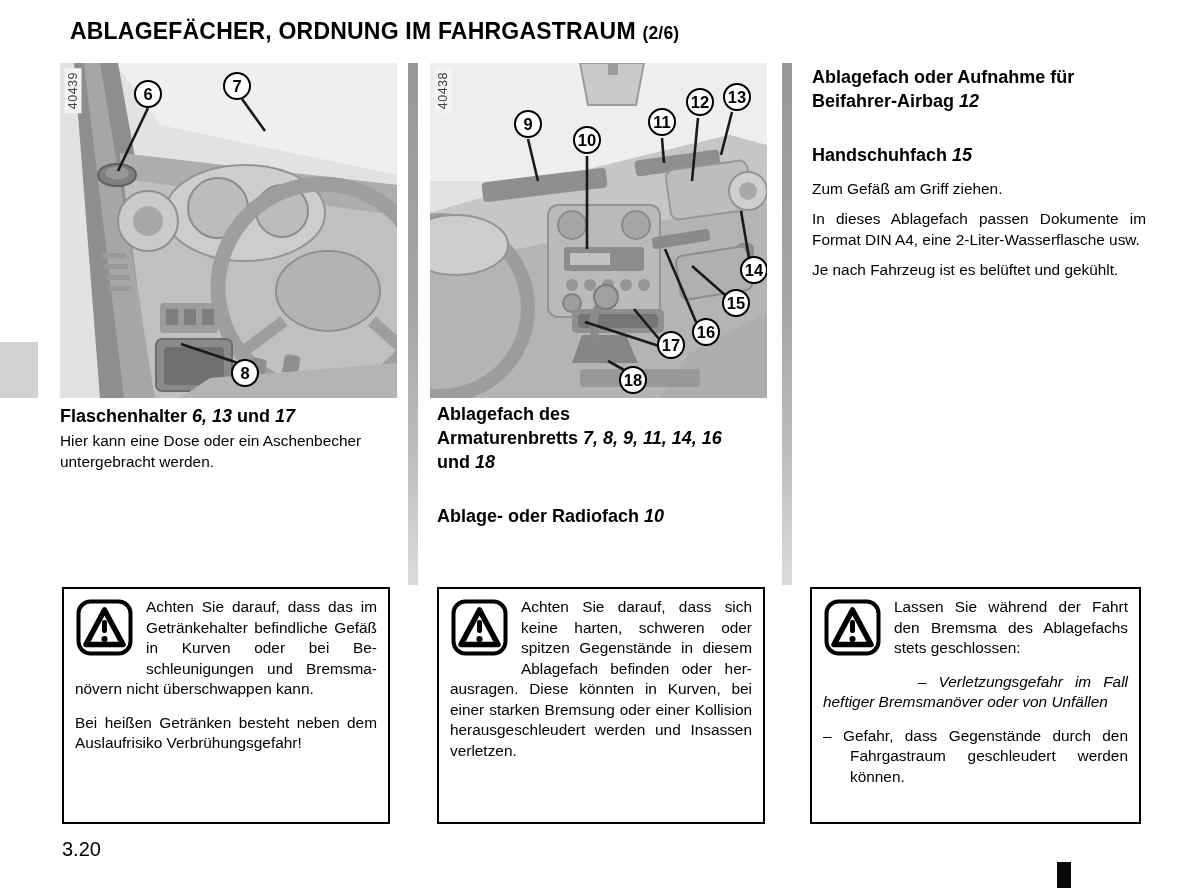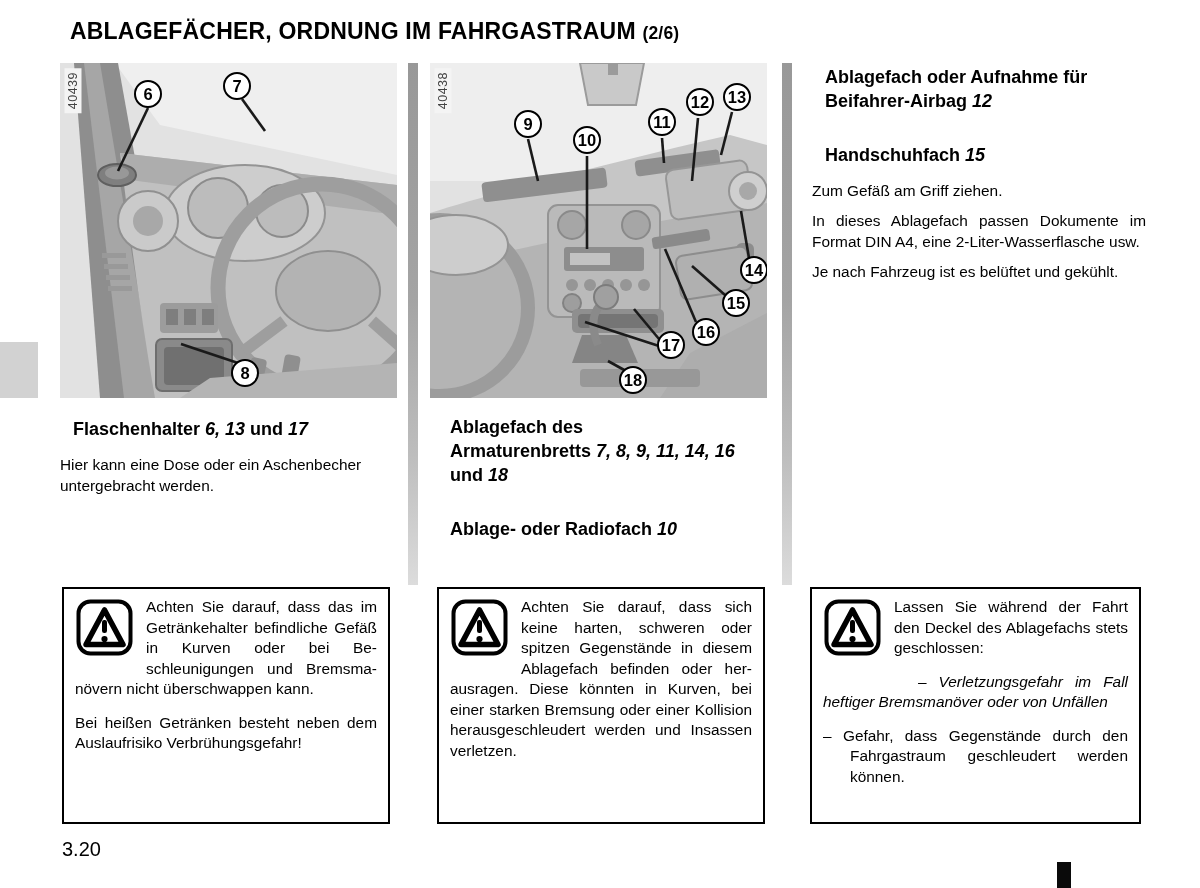--- a/index.html
+++ b/index.html
@@ -22,21 +22,21 @@
 
   
   .vsep{position:absolute;top:63px;width:10px;height:522px;
         background:linear-gradient(to bottom,#989898 0%,#a4a4a4 45%,#bdbdbd 75%,#dcdcdc 100%);}
   .vsep-1{left:408px;}
   .vsep-2{left:782px;}
   .side-tab{position:absolute;left:0;top:342px;width:38px;height:56px;background:#d2d2d2;}
   .section-marker{position:absolute;left:1057px;top:862px;width:14px;height:26px;background:#0a0a0a;}
 
   
-  h3{margin:13px;font-size:18px;line-height:24px;font-weight:bold;}
+  h3{margin:0;font-size:18px;line-height:24px;font-weight:bold;}
   .num{font-style:italic;}
   p{margin:0;font-size:15.4px;line-height:21px;}
 
   .cap-left{position:absolute;left:60px;top:404px;width:338px;}
   .cap-left p{margin-top:2px;}
 
   .cap-mid{position:absolute;left:437px;top:402px;width:332px;}
   .cap-mid .radiofach{margin-top:30px;}
 
   .right-col{position:absolute;left:812px;top:63px;width:334px;}
@@ -228,21 +228,21 @@
 
   <div class="wbox wbox-3">
     <div class="wicon">
       <svg width="57" height="57" viewBox="0 0 57 57">
         <rect x="2.5" y="2.5" width="52" height="52" rx="12" fill="#fff" stroke="#000" stroke-width="4"></rect>
         <path d="M28.5 11 L47 45.5 L10 45.5 Z" fill="#fff" stroke="#000" stroke-width="5.5" stroke-linejoin="round"></path>
         <rect x="26" y="21" width="5" height="13" rx="2.2" fill="#000"></rect>
         <circle cx="28.5" cy="40" r="3.1" fill="#000"></circle>
       </svg>
     </div>
-    <p>Lassen Sie während der Fahrt den Deckel des Ablagefachs stets geschlossen:</p>
+    <p>Lassen Sie während der Fahrt den Bremsma des Ablagefachs stets geschlossen:</p>
     <p class="witem1">– Verletzungsgefahr im Fall heftiger Bremsmanöver oder von Un­fällen</p>
     <p class="witem2">– Gefahr, dass Gegenstände durch den Fahrgastraum geschleudert werden können.</p>
   </div>
 
   <div class="page-number">3.20</div>
   <div class="section-marker"></div>
 
 </div>
 
 </body></html>

